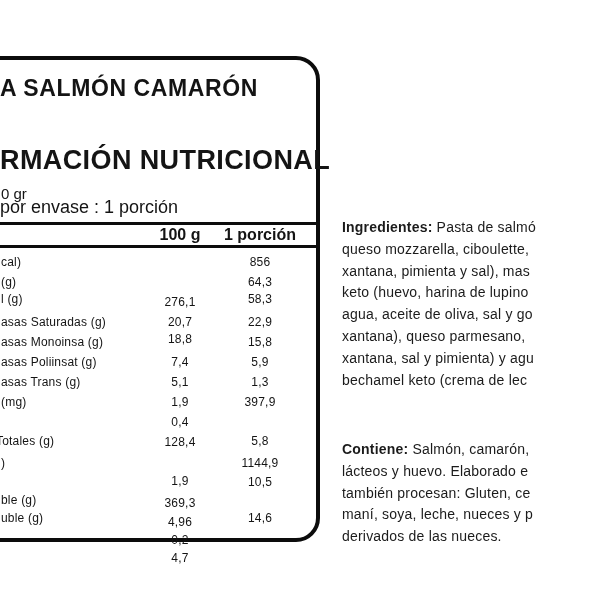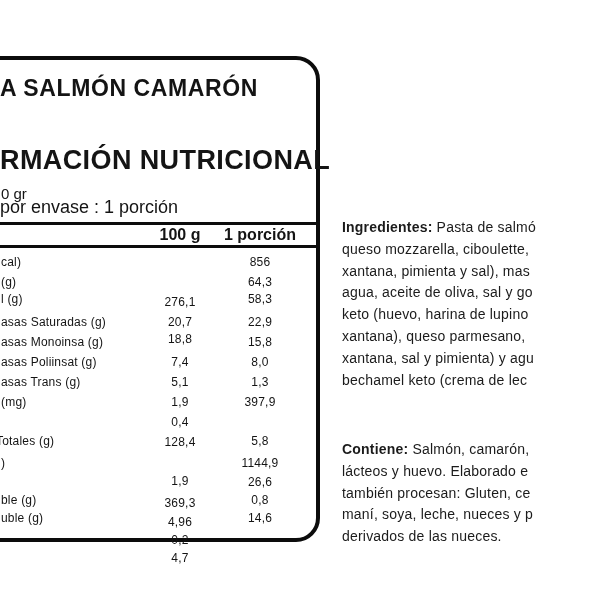--- a/index.html
+++ b/index.html
@@ -152,21 +152,21 @@
     <span class="v2">22,9</span>
   </div>
   <div class="trow" style="top:333px">
     <span class="tlabel">asas Monoinsa (g)</span>
     <span class="v1">5,1</span>
     <span class="v2">15,8</span>
   </div>
   <div class="trow" style="top:353px">
     <span class="tlabel">asas Poliinsat (g)</span>
     <span class="v1">1,9</span>
-    <span class="v2">8,0</span>
+    <span class="v2">5,9</span>
   </div>
   <div class="trow" style="top:373px">
     <span class="tlabel">asas Trans (g)</span>
     <span class="v1">0,4</span>
     <span class="v2">1,3</span>
   </div>
   <div class="trow" style="top:393px">
     <span class="tlabel">(mg)</span>
     <span class="v1">128,4</span>
     <span class="v2">397,9</span>
@@ -177,39 +177,38 @@
     <span class="v2">5,8</span>
   </div>
   <div class="trow" style="top:454px">
     <span class="tlabel">)</span>
     <span class="v1">369,3</span>
     <span class="v2">1144,9</span>
   </div>
   <div class="trow" style="top:473px">
     <span class="tlabel"></span>
     <span class="v1">4,96</span>
-    <span class="v2">26,6</span>
+    <span class="v2">10,5</span>
   </div>
   <div class="trow" style="top:491px">
     <span class="tlabel">ble (g)</span>
     <span class="v1">0,2</span>
-    <span class="v2">0,8</span>
   </div>
   <div class="trow" style="top:509px">
     <span class="tlabel">uble (g)</span>
     <span class="v1">4,7</span>
     <span class="v2">14,6</span>
   </div>
 
   <div class="para ingredients-para">
     <div><span class="bold">Ingredientes:</span><span> Pasta de salmó</span></div>
     <div>queso mozzarella, ciboulette,</div>
     <div>xantana, pimienta y sal), mas</div>
+    <div>keto (huevo, harina de lupino</div>
     <div>agua, aceite de oliva, sal y go</div>
-    <div>keto (huevo, harina de lupino</div>
     <div>xantana), queso parmesano,</div>
     <div>xantana, sal y pimienta) y agu</div>
     <div>bechamel keto (crema de lec</div>
   </div>
 
   <div class="para contains-para">
     <div><span class="bold">Contiene:</span><span> Salmón, camarón,</span></div>
     <div>lácteos y huevo. Elaborado e</div>
     <div>también procesan: Gluten, ce</div>
     <div>maní, soya, leche, nueces y p</div>

